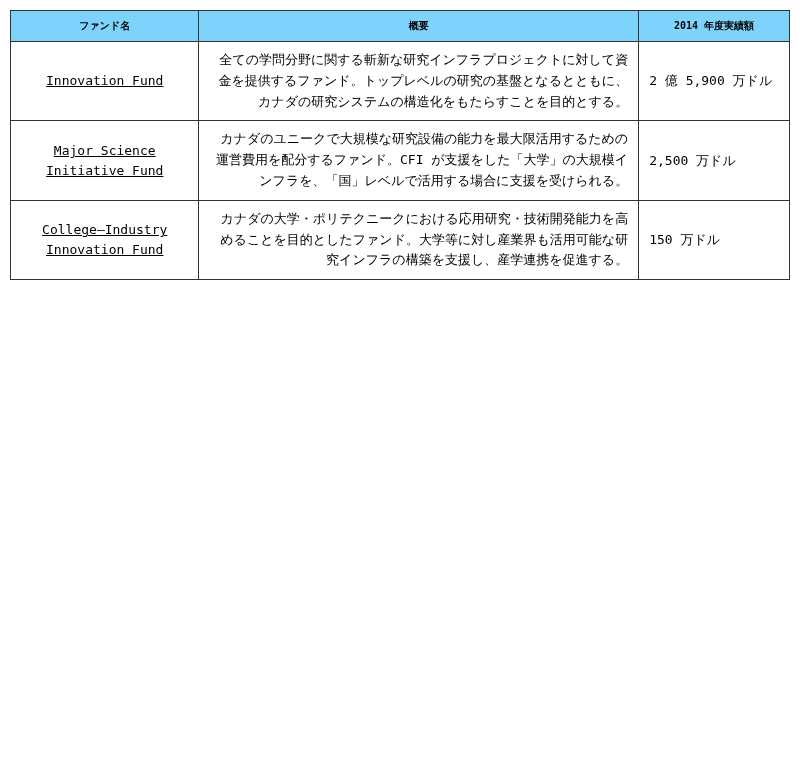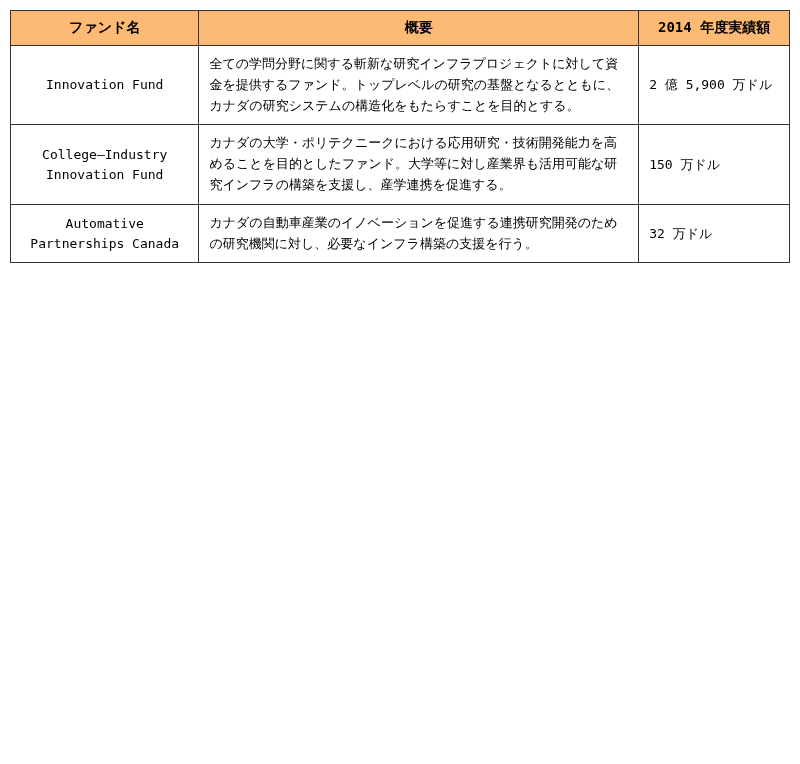--- a/index.html
+++ b/index.html
@@ -29,24 +29,24 @@
     }
 
     th, td {
       border: 1.5px solid #333;
       padding: 8px 10px;
       vertical-align: middle;
       text-align: left;
     }
 
     th {
-      background-color: #fdba74;
+      background-color: #7dd3fc;
       text-align: center;
       font-weight: bold;
-      font-size: 14px;
+      font-size: 10px;
       white-space: nowrap;
     }
 
     .col-name {
       width: 180px;
       text-align: center;
     }
 
     .col-summary {
       width: 420px;
@@ -55,24 +55,25 @@
     .col-amount {
       width: 140px;
       text-align: center;
       white-space: nowrap;
     }
 
     td.fund-name {
       vertical-align: middle;
       font-size: 13px;
       line-height: 1.5;
+      text-decoration: underline;
     }
 
     td.fund-summary {
-      text-align: left;
+      text-align: right;
       vertical-align: middle;
       font-size: 13px;
       line-height: 1.6;
     }
 
     td.fund-amount {
       text-align: left;
       vertical-align: middle;
       font-size: 13px;
       white-space: nowrap;
@@ -90,24 +91,24 @@
         <th class="col-amount">2014 年度実績額</th>
       </tr>
     </thead>
     <tbody id="table-body">
     <tr>
           <td class="fund-name col-name">Innovation Fund</td>
           <td class="fund-summary col-summary">全ての学問分野に関する斬新な研究インフラプロジェクトに対して資金を提供するファンド。トップレベルの研究の基盤となるとともに、カナダの研究システムの構造化をもたらすことを目的とする。</td>
           <td class="fund-amount col-amount">2 億 5,900 万ドル</td>
         </tr>
         <tr>
+          <td class="fund-name col-name">Major Science Initiative Fund</td>
+          <td class="fund-summary col-summary">カナダのユニークで大規模な研究設備の能力を最大限活用するための運営費用を配分するファンド。CFI が支援をした「大学」の大規模インフラを、「国」レベルで活用する場合に支援を受けられる。</td>
+          <td class="fund-amount col-amount">2,500 万ドル</td>
+        </tr>
+        <tr>
           <td class="fund-name col-name">College–Industry Innovation Fund</td>
           <td class="fund-summary col-summary">カナダの大学・ポリテクニークにおける応用研究・技術開発能力を高めることを目的としたファンド。大学等に対し産業界も活用可能な研究インフラの構築を支援し、産学連携を促進する。</td>
           <td class="fund-amount col-amount">150 万ドル</td>
-        </tr>
-        <tr>
-          <td class="fund-name col-name">Automative Partnerships Canada</td>
-          <td class="fund-summary col-summary">カナダの自動車産業のイノベーションを促進する連携研究開発のための研究機関に対し、必要なインフラ構築の支援を行う。</td>
-          <td class="fund-amount col-amount">32 万ドル</td>
         </tr>
       </tbody>
   </table>
 </div>
 
 </body></html>

